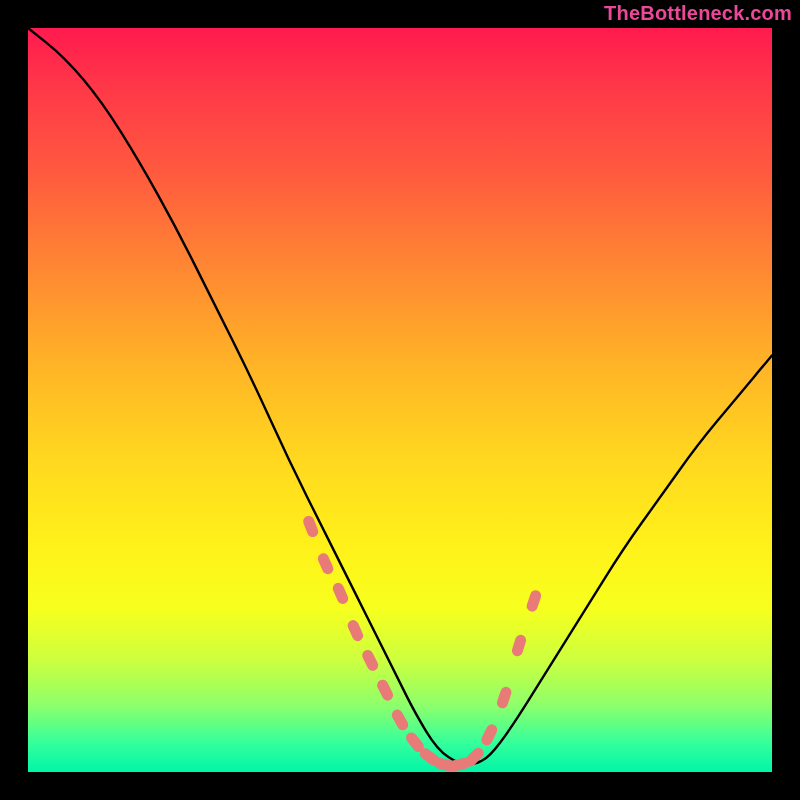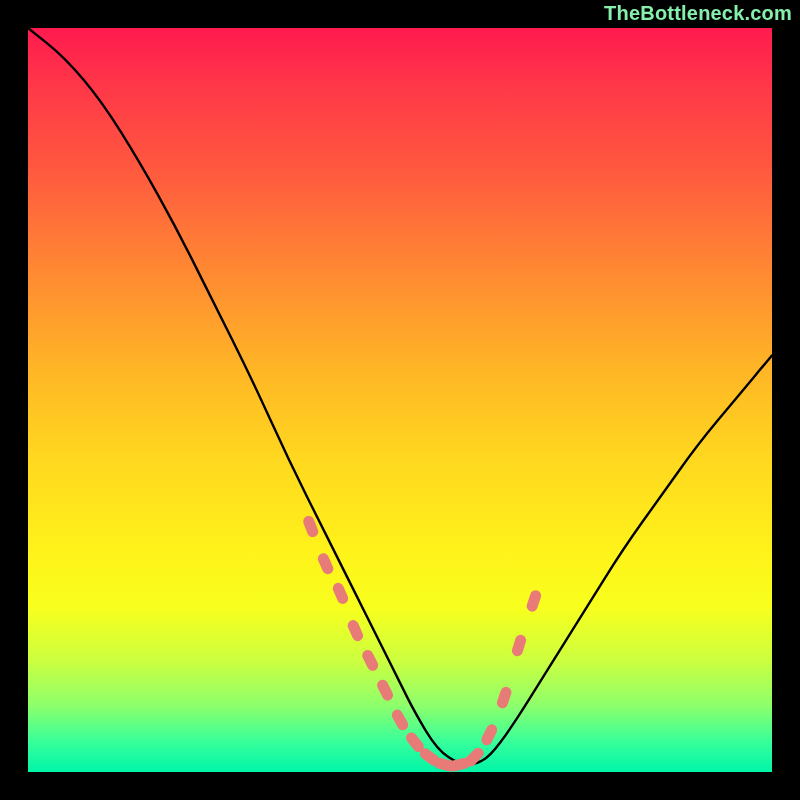--- a/index.html
+++ b/index.html
@@ -47,21 +47,21 @@
     width: 744px;
     height: 744px;
     overflow: visible;
   }
   .watermark {
     position: absolute;
     top: 2px;
     right: 8px;
     font-size: 20px;
     font-weight: 600;
-    color: #86efac;
+    color: #ec4899;
     letter-spacing: 0.2px;
     user-select: none;
   }
 </style>
 </head>
 <body>
 
 <div class="frame">
 
   <div class="plot-area">

